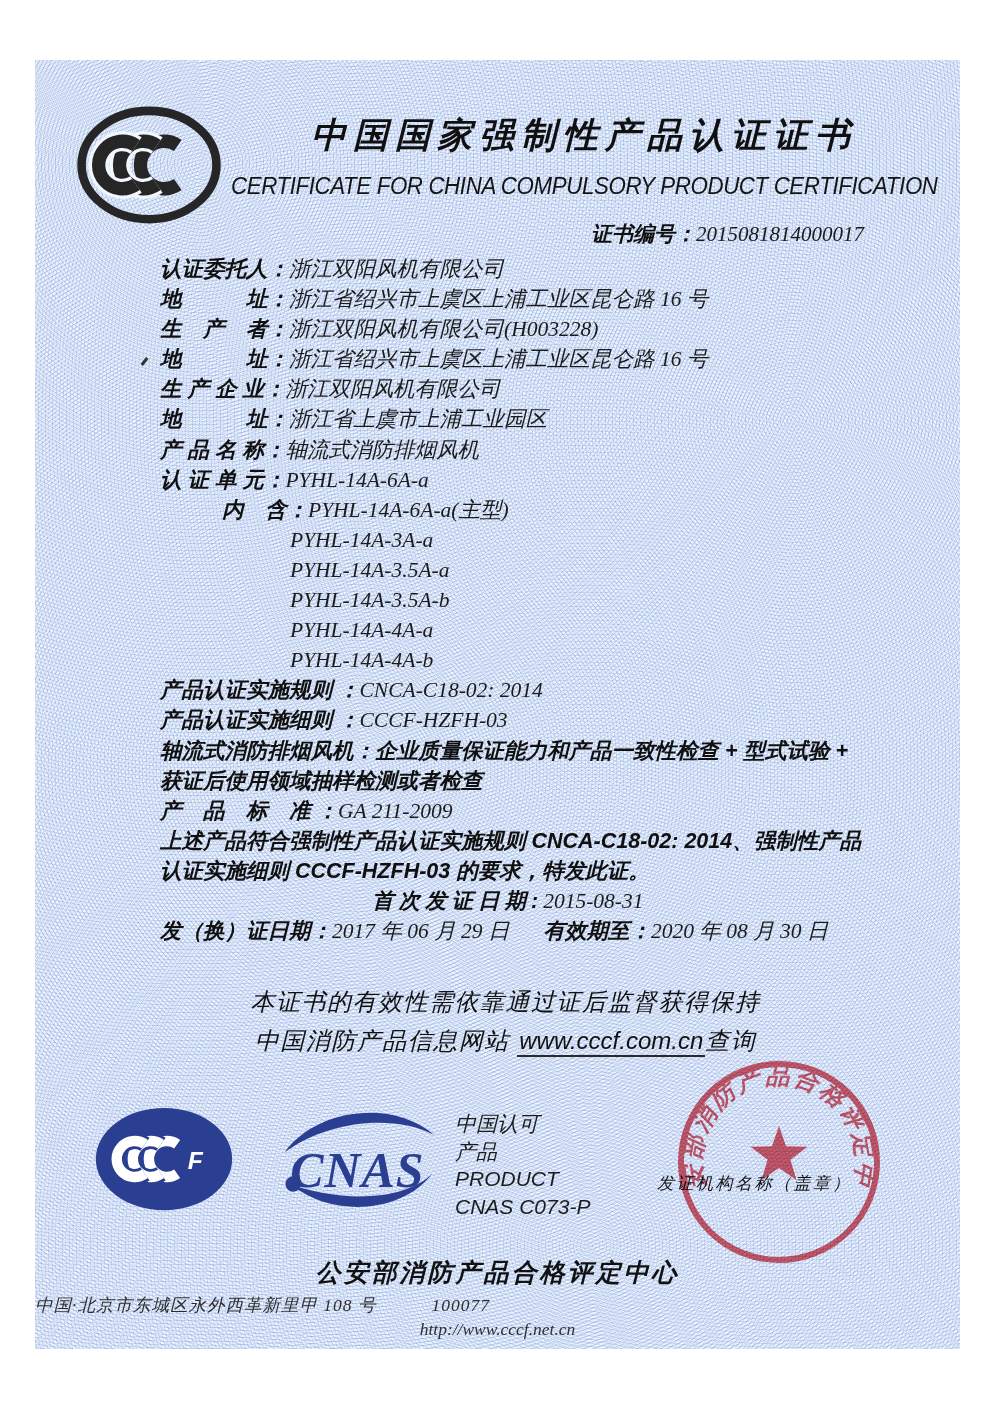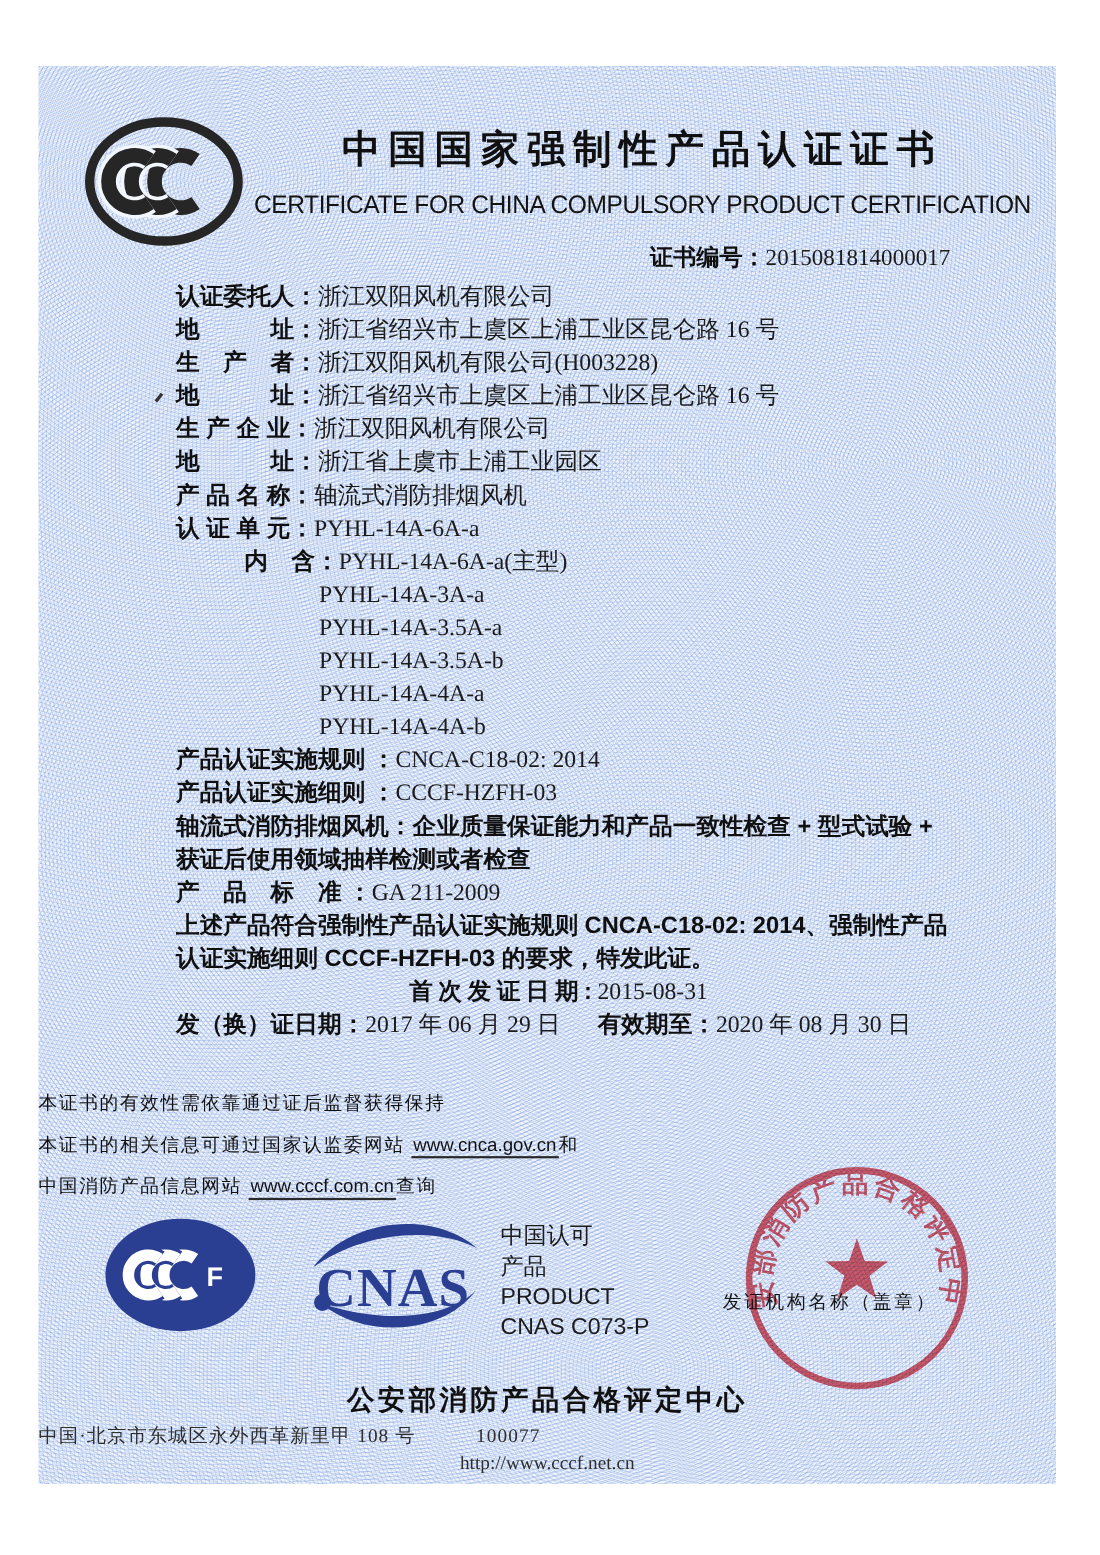--- a/index.html
+++ b/index.html
@@ -9,40 +9,41 @@
   }
   .cert{
     position:absolute;left:35px;top:60px;width:925px;height:1289px;
     background-color:#eff4fc;
     background-image:
       repeating-radial-gradient(circle at 18% 8%,  rgba(96,136,214,0) 0 2px, rgba(96,136,214,.30) 2.5px, rgba(96,136,214,0) 3.5px),
       repeating-radial-gradient(circle at 82% 28%, rgba(96,136,214,0) 0 2px, rgba(96,136,214,.26) 2.5px, rgba(96,136,214,0) 3.5px),
       repeating-radial-gradient(circle at 35% 55%, rgba(96,136,214,0) 0 2px, rgba(96,136,214,.26) 2.5px, rgba(96,136,214,0) 3.5px),
       repeating-radial-gradient(circle at 60% 92%, rgba(96,136,214,0) 0 2px, rgba(96,136,214,.24) 2.5px, rgba(96,136,214,0) 3.5px);
     overflow:hidden;
+    font-style:italic;
   }
   .ccc-logo{position:absolute;left:38px;top:42px;}
   .titles{position:absolute;left:185px;right:12px;top:52px;text-align:center;}
   .title-cn{font-size:35px;font-weight:700;letter-spacing:7px;color:#101010;}
   .title-en{margin-top:14px;font-family:"Liberation Sans",sans-serif;font-size:23px;
             letter-spacing:-0.4px;transform:scaleX(.97);transform-origin:center;color:#141414;white-space:nowrap;}
   .cert-no{position:absolute;top:160px;right:96px;font-size:21px;}
   .cert-no .lbl{font-family:"Liberation Sans",sans-serif;font-weight:700;margin-top:48px;}
   .body-block{position:absolute;left:125px;top:194px;width:790px;font-size:21.5px;line-height:30.1px;}
   .row{white-space:nowrap;}
   .lbl{font-family:"Liberation Sans",sans-serif;font-weight:700;color:#101010;}
   .val{font-family:"Liberation Serif",serif;}
   .inc-row{padding-left:62px;}
   .model-row{padding-left:130px;}
   .bold-line{font-family:"Liberation Sans",sans-serif;font-weight:700;color:#101010;}
   .first-row{padding-left:212px;}
   .first-row .lbl{letter-spacing:5px;}
   .dates-row{display:flex;}
   .dates-row .grp2{margin-left:34px;}
-  .notices{position:absolute;left:0;right:0;top:928px;font-size:17px;letter-spacing:1.5px;color:#111;}
+  .notices{position:absolute;left:16px;right:0;top:928px;text-align:center;font-size:24px;letter-spacing:1.5px;color:#111;}
   .notice{margin-bottom:9px;line-height:29px;}
   .url{font-family:"Liberation Sans",sans-serif;letter-spacing:0;border-bottom:2px solid #2a2a2a;padding:0 2px 1px 2px;}
   .cccf-logo{position:absolute;left:58px;top:1046px;}
   .cnas-logo{position:absolute;left:238px;top:1042px;}
   .accred{position:absolute;left:420px;top:1050px;font-family:"Liberation Sans",sans-serif;
           font-size:21px;line-height:27.5px;color:#1c1c1c;}
   .issuer-caption{position:absolute;left:622px;top:1112px;font-size:17px;letter-spacing:2.5px;color:#161616;white-space:nowrap;}
   .stamp{position:absolute;left:638px;top:996px;mix-blend-mode:multiply;opacity:.85;}
   .org-name{position:absolute;left:0;right:0;top:1196px;text-align:center;
             font-family:"Liberation Sans",sans-serif;font-weight:700;font-size:25px;letter-spacing:3px;color:#111;}
@@ -138,23 +139,20 @@
       </span>
       <span class="grp2">
         <span class="lbl">有效期至：</span><span class="val">2020 年 08 月 30 日</span>
       </span>
     </div>
   </div>
 
   <div class="notices">
     <div class="notice">本证书的有效性需依靠通过证后监督获得保持</div>
     <div class="notice">
-      <span>本证书的相关信息可通过国家认监委网站 </span><span class="url">www.cnca.gov.cn</span><span>和</span>
-    </div>
-    <div class="notice">
       <span>中国消防产品信息网站 </span><span class="url">www.cccf.com.cn</span><span>查询</span>
     </div>
   </div>
 
   <div class="cccf-logo">
     <svg width="142" height="107" viewBox="0 0 150 113">
       <ellipse cx="75" cy="56" rx="72" ry="54" fill="#2b3f92"></ellipse>
       <path d="M 88.9 71.6 A 19 19 0 1 1 88.9 40.4" fill="none" stroke="#ffffff" stroke-width="11"></path>
       <path d="M 71.9 71.6 A 19 19 0 1 1 71.9 40.4" fill="none" stroke="#2b3f92" stroke-width="17"></path>
       <path d="M 71.9 71.6 A 19 19 0 1 1 71.9 40.4" fill="none" stroke="#ffffff" stroke-width="11"></path>

